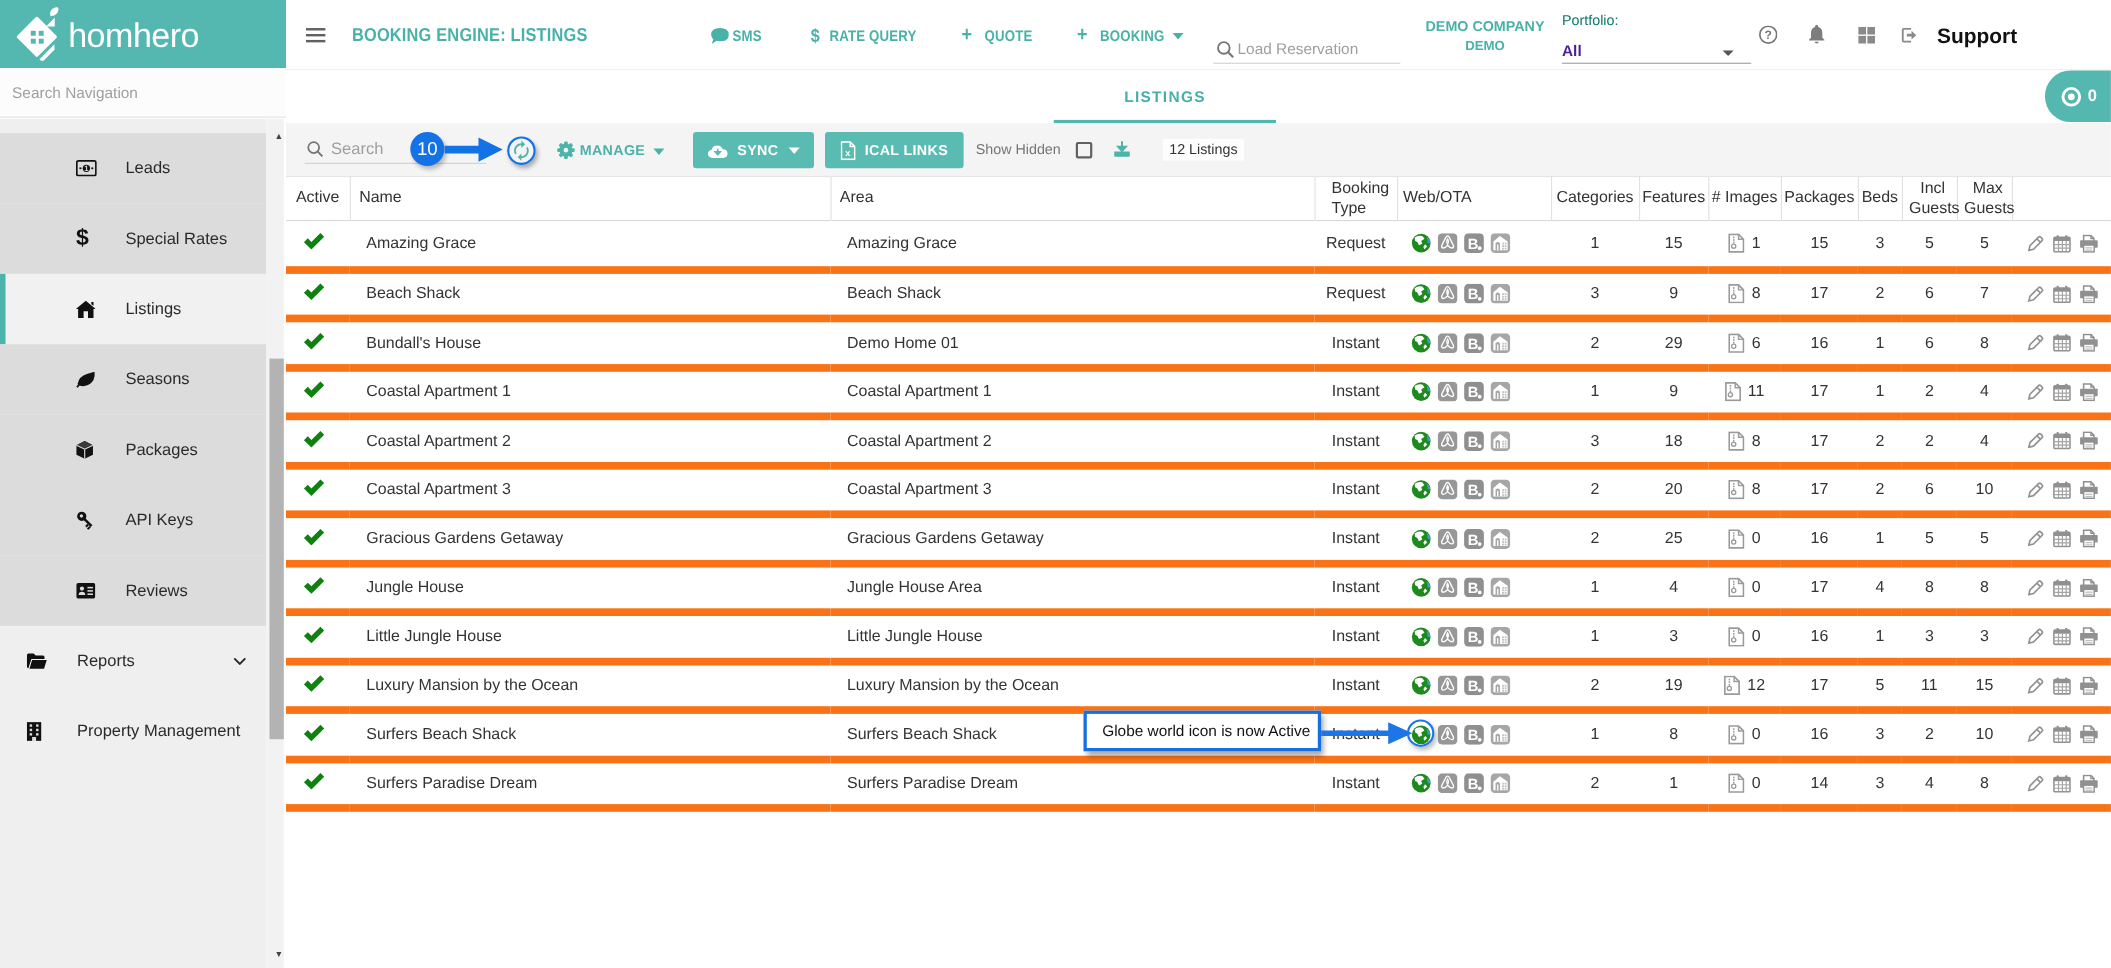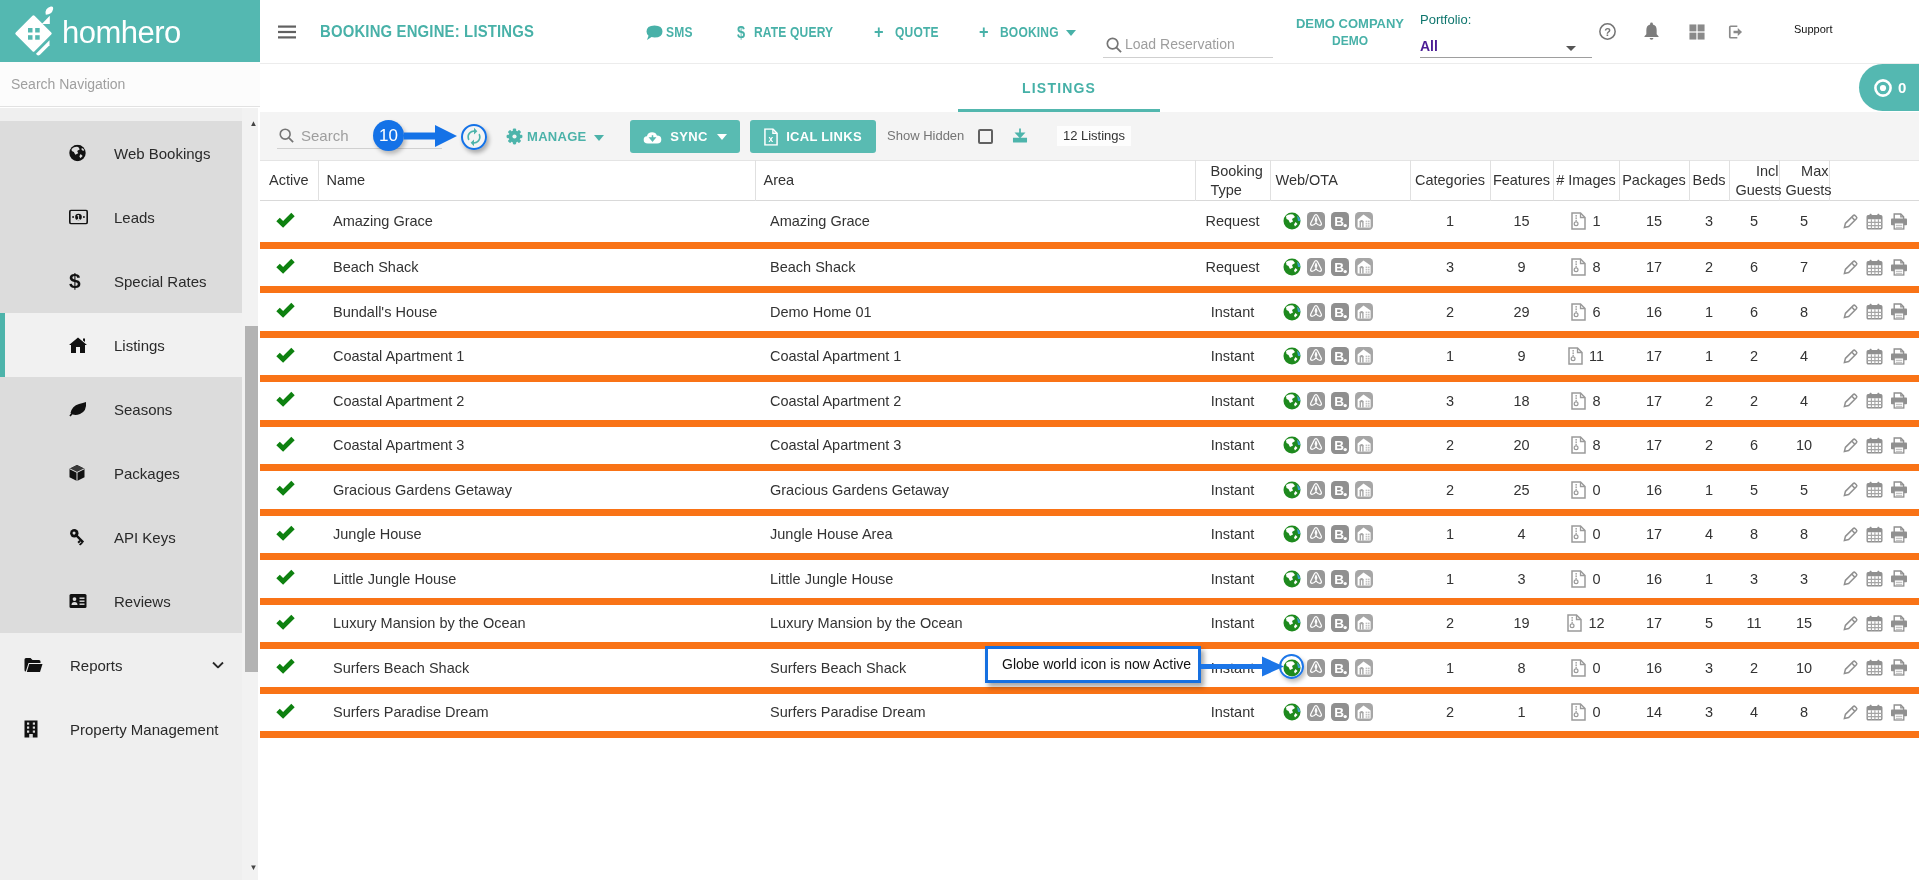--- a/index.html
+++ b/index.html
@@ -33,21 +33,21 @@
 .tbbtn { position:absolute; top:24px; font-size:14px; font-weight:bold; color:#48b1a8; letter-spacing:.2px; transform:scaleX(.86); transform-origin:0 50%; }
 #loadres { position:absolute; left:843px; top:30px; width:170px; border-bottom:1px solid #cfcfcf; height:28px; }
 #loadres span { position:absolute; left:22px; top:6px; font-size:14px; color:#9e9e9e; }
 #democo { position:absolute; left:1010px; top:16px; width:160px; text-align:center; color:#48b1a8; font-weight:bold; }
 #democo .l1 { font-size:13px; } #democo .l2 { font-size:12px; margin-top:3px; }
 #portfolio { position:absolute; left:1160px; top:10px; width:172px; }
 #portfolio .lab { font-size:13px; color:#0f766e; }
 #portfolio .val { position:absolute; top:28px; left:0; font-size:14px; font-weight:bold; color:#4c1d95; }
 #portfolio .line { position:absolute; top:47px; left:0; width:172px; height:0; border-bottom:1px solid #9e9e9e; display:block; }
 #portfolio .arr { position:absolute; right:16px; top:36px; width:0; height:0; border-left:5px solid transparent; border-right:5px solid transparent; border-top:5px solid #555; }
-#support { position:absolute; left:1501px; top:23px; font-size:11px; font-weight:normal; color:#111;margin-left:33px; }
+#support { position:absolute; left:1501px; top:23px; font-size:19px; font-weight:bold; color:#111; }
 
 #tabbar { position:absolute; left:260px; top:64px; width:1659px; height:48px; background:#fff; }
 #tabtxt { position:absolute; left:762px; top:16px; font-size:14px; font-weight:bold; color:#45b0a7; letter-spacing:1.2px; }
 #tabline { position:absolute; left:698px; top:45px; width:202px; height:3px; background:#52b7ae; }
 #badge0 { position:absolute; left:1599px; top:0px; width:60px; height:47px; background:#54b8b1; border-radius:24px 0 0 24px; color:#fff; }
 
 #toolbar { position:absolute; left:260px; top:112px; width:1659px; height:48px; background:#f4f4f4; }
 #tsearch { position:absolute; left:17px; top:12px; width:165px; height:24px; }
 #tsearch span { position:absolute; left:24px; top:3px; font-size:15px; color:#9e9e9e; }
 #tsearch .line { position:absolute; left:0; top:24px; width:165px; border-bottom:1px solid #d0d0d0; }
@@ -75,21 +75,21 @@
 .cC { width:80px; text-align:center; }
 .cF { width:63px; text-align:center; }
 .cI { width:66px; text-align:center; }
 .cP { width:70px; text-align:center; }
 .cBe { width:40px; text-align:center; }
 .cIn { width:50px; text-align:center; }
 .cM { width:50px; text-align:center; }
 .cAc { width:90px; }
 th.cN, th.cAr { padding-left:8px; }
 th.cB { text-align:left; padding-left:15px; }
-th.cIn, th.cM { text-align:right; padding-left:6px; }
+th.cIn, th.cM { text-align:center; padding-left:6px; }
 td.cN { padding-left:15px; }
 td.cAr { padding-left:15px; }
 th.cW { padding-left:5px; }
 td.cW { padding-left:13px; }
 .otaicons { display:flex; gap:6px; align-items:center; }
 .acticons { display:flex; gap:7px; align-items:center; padding-left:13px; }
 .imgcell { display:flex; align-items:center; justify-content:center; gap:6px; }
 </style>
 </head>
 <body>
@@ -109,26 +109,20 @@
           <rect x="35.2" y="35.2" width="4.5" height="4.5"></rect>
       </g>
       <text x="62" y="43" font-size="31" fill="#fff" font-family="Liberation Sans" font-weight="normal" letter-spacing="-0.5">homhero</text>
     </svg>
   </div>
   <div id="sidesearch">
       <span>Search Navigation</span>
     </div>
   <div id="sidegap"></div>
   <div id="menu">
-    <div class="mi sub grp">
-        <svg class="ic" width="17" height="17" viewBox="0 0 17 17">
-          <use href="#m-globe"></use>
-        </svg>
-        <span class="tx">Web Bookings</span>
-      </div>
     <div class="mi sub grp">
         <svg class="ic" width="19" height="15" viewBox="0 0 19 15">
           <use href="#m-money"></use>
         </svg>
         <span class="tx">Leads</span>
       </div>
     <div class="mi sub grp">
         <span class="ic" style="font-size:21px;font-weight:bold;color:#111;">$</span>
         <span class="tx">Special Rates</span>
       </div>

